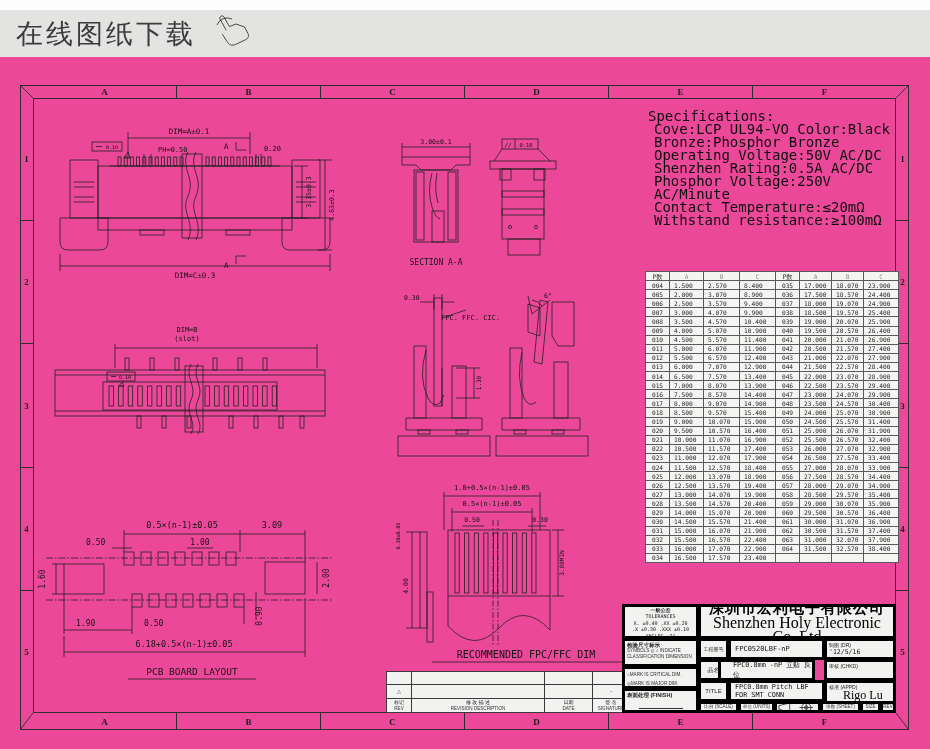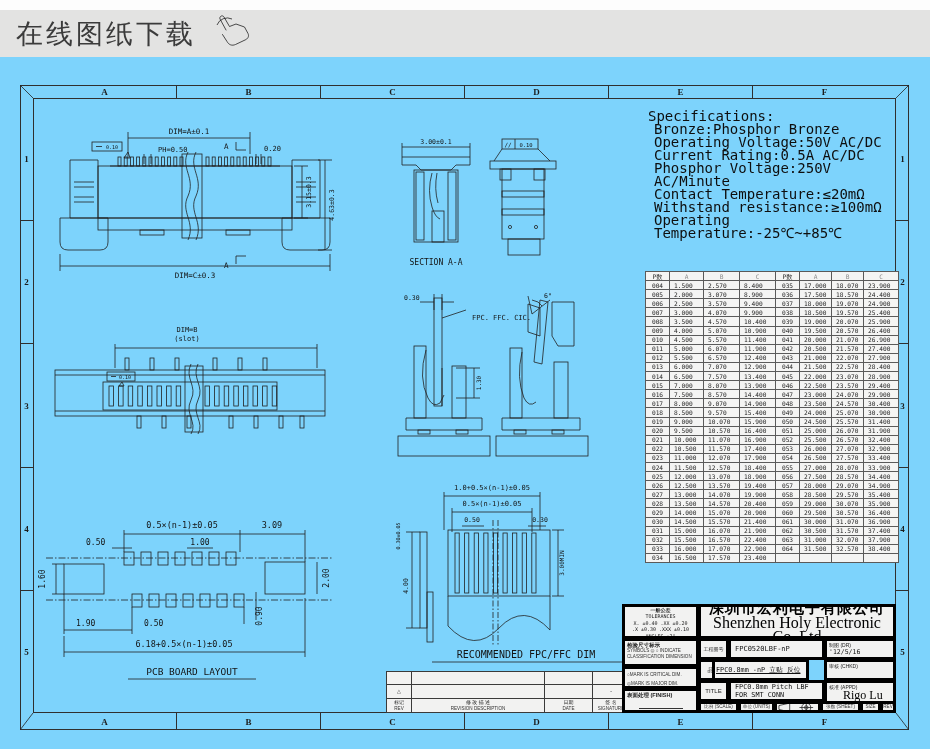--- a/index.html
+++ b/index.html
@@ -1,17 +1,17 @@
 <!DOCTYPE html>
 <html><head>
 <meta charset="utf-8">
 <style>
 *{margin:0;padding:0;box-sizing:border-box}
 body{background:#fdfdfd;font-family:"Liberation Sans",sans-serif}
-.page{position:relative;width:930px;height:749px;background:#7dd3fc;overflow:hidden}
+.page{position:relative;width:930px;height:749px;background:#ec4899;overflow:hidden}
 .abs{position:absolute}
 .white-strip{left:0;top:0;width:930px;height:10px;background:#fdfdfd}
 .header-bar{left:0;top:10px;width:930px;height:47px;background:#e3e3e2;display:flex;align-items:center;gap:12px;padding-left:16px;cursor:pointer}
 .header-title{font-size:27px;color:#3b3b3b;letter-spacing:3px;font-family:"Liberation Sans",sans-serif}
 
 .frame-line{border:1px solid #2f2f2f}
 .zone-strip-h{display:flex}
 .zone-strip-v{display:flex;flex-direction:column}
 .zone-cell{flex:1;display:flex;align-items:center;justify-content:center;font:bold 9px "Liberation Serif",serif;color:#1c1c1c;border-right:1px solid #2f2f2f}
 .zone-cell:last-child{border-right:none}
@@ -305,32 +305,32 @@
     <path d="M46,12 l8,2 -6,62 -8,-2 z" fill="url(#hd)"></path>
     <rect x="16" y="60" width="12" height="70" fill="url(#hx)"></rect>
     <rect x="60" y="74" width="14" height="56" fill="url(#hx)"></rect>
     <path d="M28,64 q-6,26 2,46 q5,10 12,4" stroke-width="1.1"></path>
     <path d="M8,130 h78 v12 h-78 z"></path>
     <rect x="20" y="142" width="12" height="4"></rect>
       <rect x="58" y="142" width="12" height="4"></rect>
     <rect x="2" y="148" width="92" height="20" fill="url(#hd)"></rect>
   </svg>
 
-  <div class="abs float-label" style="left:472px;top:314px">FPC. FFC. CIC.</div>
+  <div class="abs float-label" style="left:441px;top:314px">FPC. FFC. CIC.</div>
 
   <div class="abs specs">
     <div class="spec-title">Specifications:</div>
     <div>
+        <div class="spec-line">Cove:LCP UL94-VO Color:Black</div>
         <div class="spec-line">Bronze:Phosphor Bronze</div>
         <div class="spec-line">Operating Voltage:50V AC/DC</div>
-        <div class="spec-line">Current Rating:0.5A AC/DC</div>
+        <div class="spec-line">Shenzhen Rating:0.5A AC/DC</div>
         <div class="spec-line">Phosphor Voltage:250V AC/Minute</div>
         <div class="spec-line">Contact Temperature:≤20mΩ</div>
         <div class="spec-line">Withstand resistance:≥100mΩ</div>
-        <div class="spec-line">Operating Temperature:-25℃~+85℃</div>
       </div>
   </div>
 
   <table class="abs dim-table">
     <colgroup>
       <col style="width:24px">
         <col style="width:34px">
         <col style="width:36px">
         <col style="width:36px">
       <col style="width:24px">
@@ -814,21 +814,21 @@
       <div class="lbl" style="font-weight:bold;font-size:5.5px">表面处理 (FINISH)</div>
       <div style="border-bottom:1px solid #333;width:44px;height:11px;margin-left:12px"></div>
     </div>
     <div class="tb-cell center lbl" style="left:76px;top:34px;width:31px;height:22px">工程图号</div>
     <div class="tb-cell val" style="left:106px;top:34px;width:97px;height:22px;font-size:7px;display:flex;align-items:center;padding-left:4px">FPC0520LBF-nP</div>
     <div class="tb-cell" style="left:202px;top:34px;width:72px;height:22px;padding:1px 2px">
       <div class="lbl">制图 (DR)</div>
       <div class="val" style="font-size:6.5px">'12/5/16</div>
     </div>
     <div class="tb-cell center lbl" style="left:76px;top:55px;width:31px;height:22px;font-size:6px">品名</div>
-    <div class="tb-cell val" style="left:90px;top:55px;width:97px;height:22px;font-size:6.8px;display:flex;align-items:center;padding-left:1px;text-decoration:underline">FPC0.8mm -nP 立贴 反位</div>
+    <div class="tb-cell val" style="left:96px;top:55px;width:97px;height:22px;font-size:6.8px;display:flex;align-items:center;padding-left:12px;">FPC0.8mm -nP 立贴 反位</div>
     <div class="tb-cell" style="left:202px;top:55px;width:72px;height:22px;padding:1px 2px">
       <div class="lbl">审核 (CHKD)</div>
     </div>
     <div class="tb-cell center lbl" style="left:76px;top:76px;width:31px;height:22px;font-size:6px">TITLE</div>
     <div class="tb-cell val" style="left:106px;top:76px;width:97px;height:22px;font-size:6.8px;display:flex;align-items:center;padding-left:4px;line-height:8px">FPC0.8mm Pitch LBF FOR SMT CONN</div>
     <div class="tb-cell" style="left:202px;top:76px;width:72px;height:24px;padding:1px 2px">
       <div class="lbl">核准 (APPD)</div>
       <div style="font-family:'Liberation Serif',serif;font-size:12px;margin-left:14px;margin-top:-2px">Rigo Lu</div>
     </div>
     <div class="tb-cell" style="left:76px;top:97px;width:41px;height:12px;text-align:center">

